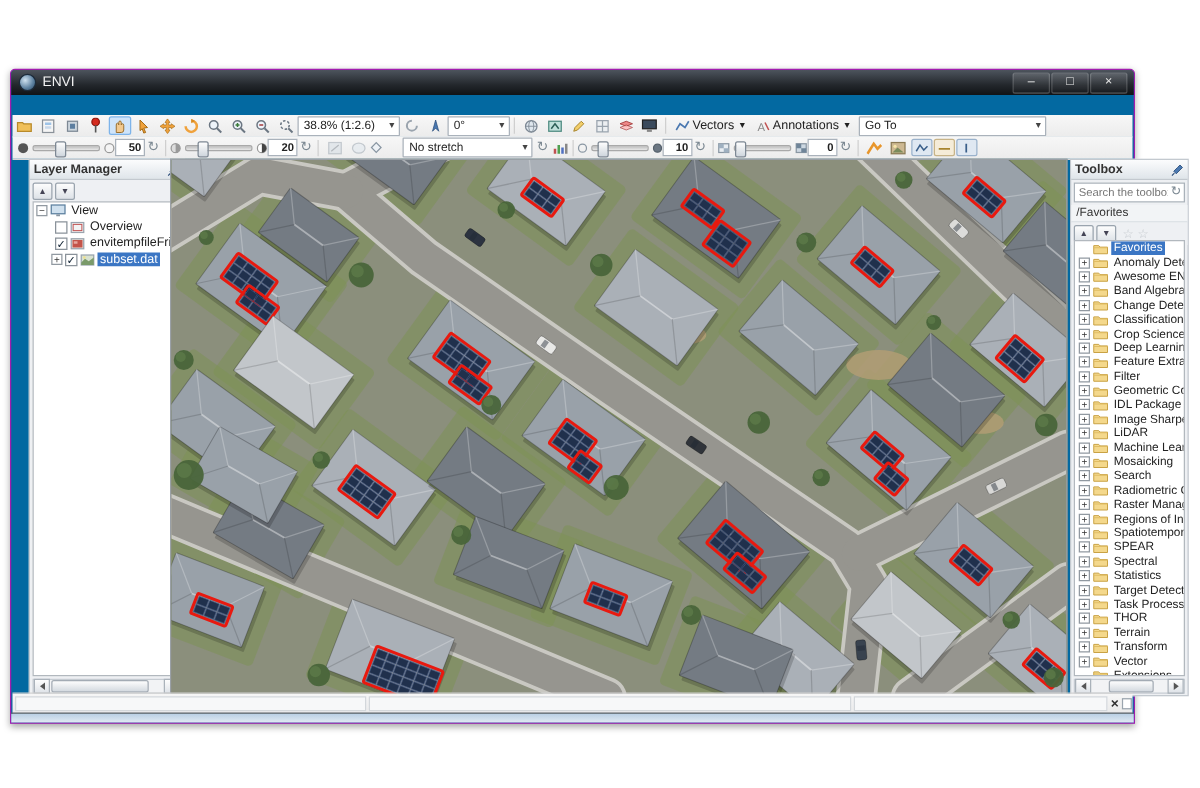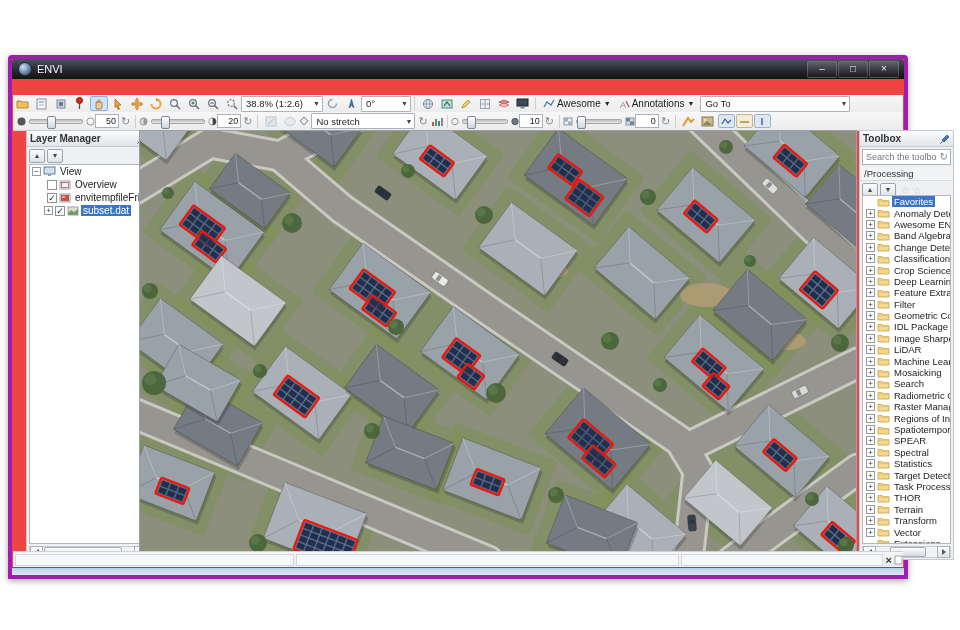--- a/index.html
+++ b/index.html
@@ -1,35 +1,35 @@
 <!DOCTYPE html>
 <html><head>
 <meta charset="utf-8">
 <style>
   html,body{margin:0;padding:0;background:#ffffff;font-family:"Liberation Sans",sans-serif;}
   #stage{position:relative;width:960px;height:630px;background:#fff;overflow:hidden;}
-  #appwin{position:absolute;left:8px;top:55px;width:900px;height:524px;background:#ef4444;border:4px solid #a21caf;border-radius:4px 4px 0 0;box-sizing:border-box;box-shadow:0 2px 6px rgba(0,0,0,.35);}
+  #appwin{position:absolute;left:8px;top:55px;width:900px;height:524px;background:#0369a1;border:1px solid #a21caf;border-radius:4px 4px 0 0;box-sizing:border-box;box-shadow:0 2px 6px rgba(0,0,0,.35);}
   
   .titlebar{position:absolute;left:0;top:0;right:0;height:20px;background:linear-gradient(#4d545d,#23272c 60%,#101316);border-radius:3px 3px 0 0;display:flex;align-items:center;color:#f2f2f2;font-size:11px;}
   .titlebar .app-icon{width:12px;height:12px;margin:0 5px 0 6px;border-radius:50%;background:radial-gradient(circle at 35% 35%,#cfe2f0,#5b7f9e 60%,#2e4a63);border:1px solid #1c2b3a;}
   .win-controls{margin-left:auto;display:flex;margin-right:5px;}
   .win-btn{width:28px;height:15px;display:flex;align-items:center;justify-content:center;color:#e8e8e8;font-size:10px;line-height:1;border-radius:2px;margin-left:1px;background:linear-gradient(rgba(255,255,255,.14),rgba(255,255,255,.02));border:1px solid rgba(255,255,255,.18);}
   
   .menubar{position:absolute;left:1px;right:1px;top:20px;height:16px;background:linear-gradient(#fbfbfb,#ececec);border-bottom:1px solid #d8d8d8;display:flex;align-items:center;font-size:11px;color:#222;}
   .menu-item{padding:0 7px;height:100%;display:flex;align-items:center;}
   
   .tb{position:absolute;left:1px;right:1px;display:flex;align-items:center;background:linear-gradient(#f7f7f7,#ececec);border-bottom:1px solid #d6d6d6;font-size:10px;color:#333;}
   #tb1{top:36px;height:17px;}
   #tb2{top:53px;height:18px;}
   .tbtn{width:18px;height:15px;display:flex;align-items:center;justify-content:center;margin:0 0.5px;border-radius:2px;flex:0 0 auto;}
   .tbtn.pressed{background:#cfe4fa;border:1px solid #7eb4ea;width:16px;height:13px;}
   .tsep{width:1px;height:13px;background:#cfcfcf;margin:0 3px;flex:0 0 auto;}
   .combo{display:flex;align-items:center;background:#fff;border:1px solid #aab2bb;height:14px;font-size:9.5px;color:#222;padding:0 2px 0 4px;border-radius:1px;flex:0 0 auto;}
   .combo .arrow{margin-left:auto;font-size:7px;color:#444;padding-left:4px;}
-  .valbox{background:#fff;border:1px solid #aab2bb;height:12px;min-width:18px;padding:0 2px;font-size:9px;display:flex;align-items:center;justify-content:flex-end;color:#222;flex:0 0 auto;}
+  .valbox{background:#fff;border:1px solid #aab2bb;height:12px;min-width:18px;padding:0 2px;font-size:9px;display:flex;align-items:center;justify-content:flex-end;color:#222;flex:0 0 auto;font-weight:bold;}
   .slider{position:relative;height:3px;background:linear-gradient(#bdbdbd,#e8e8e8);border:1px solid #a9a9a9;border-radius:2px;flex:0 0 auto;}
   .thumb{position:absolute;top:-4px;width:7px;height:11px;background:linear-gradient(#fdfdfd,#cfd6dd);border:1px solid #7d8894;border-radius:2px;}
   .gicon{font-size:10px;line-height:1;flex:0 0 auto;}
   .dd-label{display:flex;align-items:center;font-size:10px;color:#222;padding:0 4px;flex:0 0 auto;}
   
   .panel{position:absolute;background:#eef0f3;border:1px solid #c3c9cf;box-sizing:border-box;}
   .panel-header{height:15px;background:linear-gradient(#fbfcfd,#dfe5ea);border-bottom:1px solid #c3c9cf;display:flex;align-items:center;font-size:10px;color:#333;padding:0 3px;}
   .panel-header .title{font-weight:bold;letter-spacing:0;}
   .pin{margin-left:auto;flex:0 0 auto;}
   .mini-toolbar{height:16px;display:flex;align-items:center;padding:1px 2px;background:#eef0f3;}
@@ -203,21 +203,21 @@
           <svg width="13" height="11">
             <rect x="1" y="1" width="11" height="7" fill="#3a4a5c" stroke="#222"></rect>
             <rect x="4.5" y="8.5" width="4" height="2" fill="#888"></rect>
           </svg>
         </span>
       <span class="tsep"></span>
       <span class="dd-label">
           <svg width="12" height="10" style="margin-right:2px">
             <polyline points="1,8 4,3 8,6 11,1" fill="none" stroke="#4a78b0" stroke-width="1.3"></polyline>
           </svg>
-          <span>Awesome</span>
+          <span>Vectors</span>
           <span class="arrow" style="font-size:7px;margin-left:3px">▼</span>
         </span>
       <span class="dd-label">
           <svg width="11" height="10" style="margin-right:2px">
             <text x="1" y="9" font-size="9" fill="#888" font-family="Liberation Sans,sans-serif">A</text>
             <line x1="7" y1="2" x2="10" y2="8" stroke="#c05050" stroke-width="1.2"></line>
           </svg>
           <span>Annotations</span>
           <span class="arrow" style="font-size:7px;margin-left:3px">▼</span>
         </span>
@@ -271,21 +271,21 @@
       <span class="tbtn" style="opacity:.45">
           <svg width="12" height="11">
             <ellipse cx="6" cy="5.5" rx="5" ry="4" fill="#dde6ee" stroke="#8a97a3"></ellipse>
           </svg>
         </span>
       <span class="gicon">
           <svg width="10" height="10">
             <rect x="2.3" y="2.3" width="5.4" height="5.4" fill="#eef2f6" stroke="#8a97a3" transform="rotate(45 5 5)"></rect>
           </svg>
         </span>
-      <span class="combo" style="width:96px;margin-left:2px">
+      <span class="combo" style="width:96px;margin-left:16px">
           <span>No stretch</span>
           <span class="arrow">▼</span>
         </span>
       <span class="gicon" style="color:#7a8791;font-size:11px;margin:0 3px">↻</span>
       <span class="gicon">
           <svg width="13" height="11">
             <rect x="1" y="6" width="2" height="4" fill="#c05050"></rect>
             <rect x="4" y="3" width="2" height="7" fill="#50a050"></rect>
             <rect x="7" y="5" width="2" height="5" fill="#5070c0"></rect>
             <rect x="10" y="2" width="2" height="8" fill="#888"></rect>
@@ -1096,21 +1096,21 @@
             <svg width="10" height="10">
               <path d="M2 6 L5 3 L7 1 L9 3 L7 5 L4 8 Z" fill="#4a78b0" stroke="#2c4f7c" stroke-width="0.7"></path>
               <line x1="2.5" y1="7.5" x2="0.5" y2="9.5" stroke="#2c4f7c" stroke-width="1"></line>
             </svg>
           </span>
       </div>
       <div class="search-wrap">
         <input placeholder="Search the toolbox" style="">
         <span class="gicon" style="color:#7a8791;font-size:10px;margin-right:2px">↻</span>
       </div>
-      <div class="path-row">/Processing</div>
+      <div class="path-row">/Favorites</div>
       <div class="mini-toolbar">
         <span class="mini-btn">▴</span>
         <span class="mini-btn">▾</span>
         <span class="star">☆</span>
         <span class="star">☆</span>
       </div>
       <div class="tree-area" id="tbx-tree" style="top:64px;bottom:15px;font-size:9.5px;color:#222">
           <div class="tree-row selected-row" style="height: 11.4px; padding-left: 3px;">
             <span style="width:11px;flex:0 0 auto"></span>
             <svg class="lm-icon" width="13" height="10">

